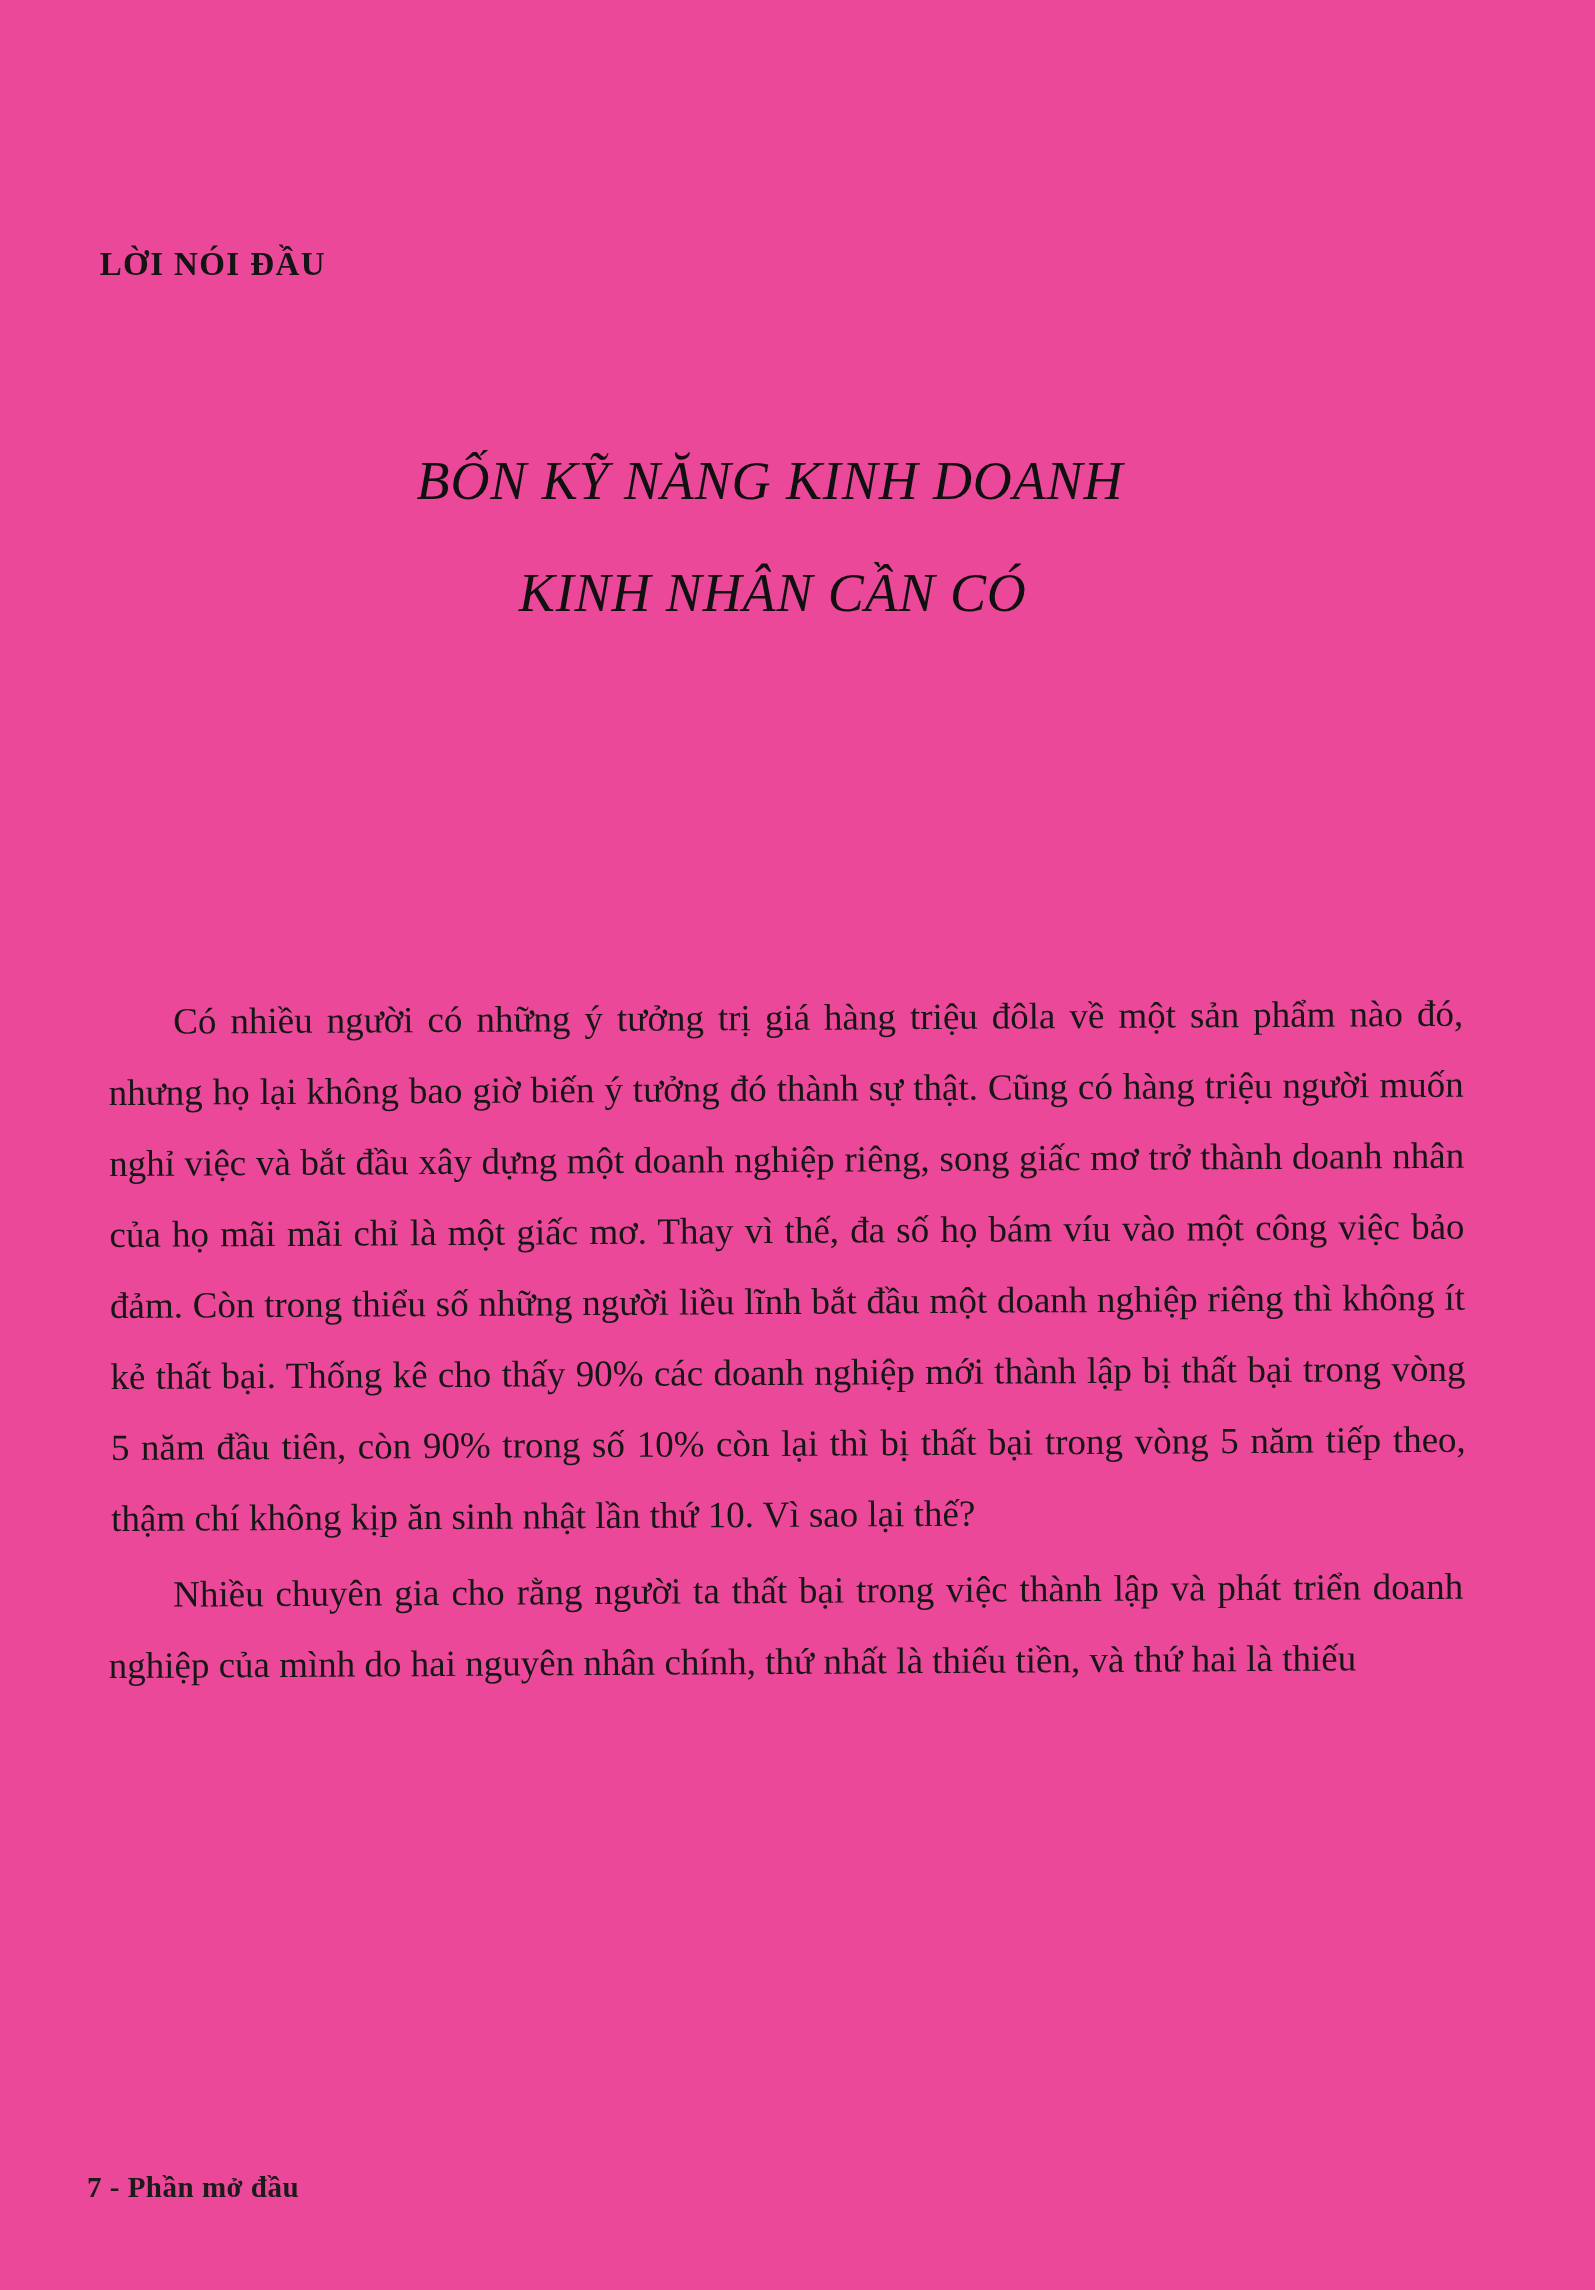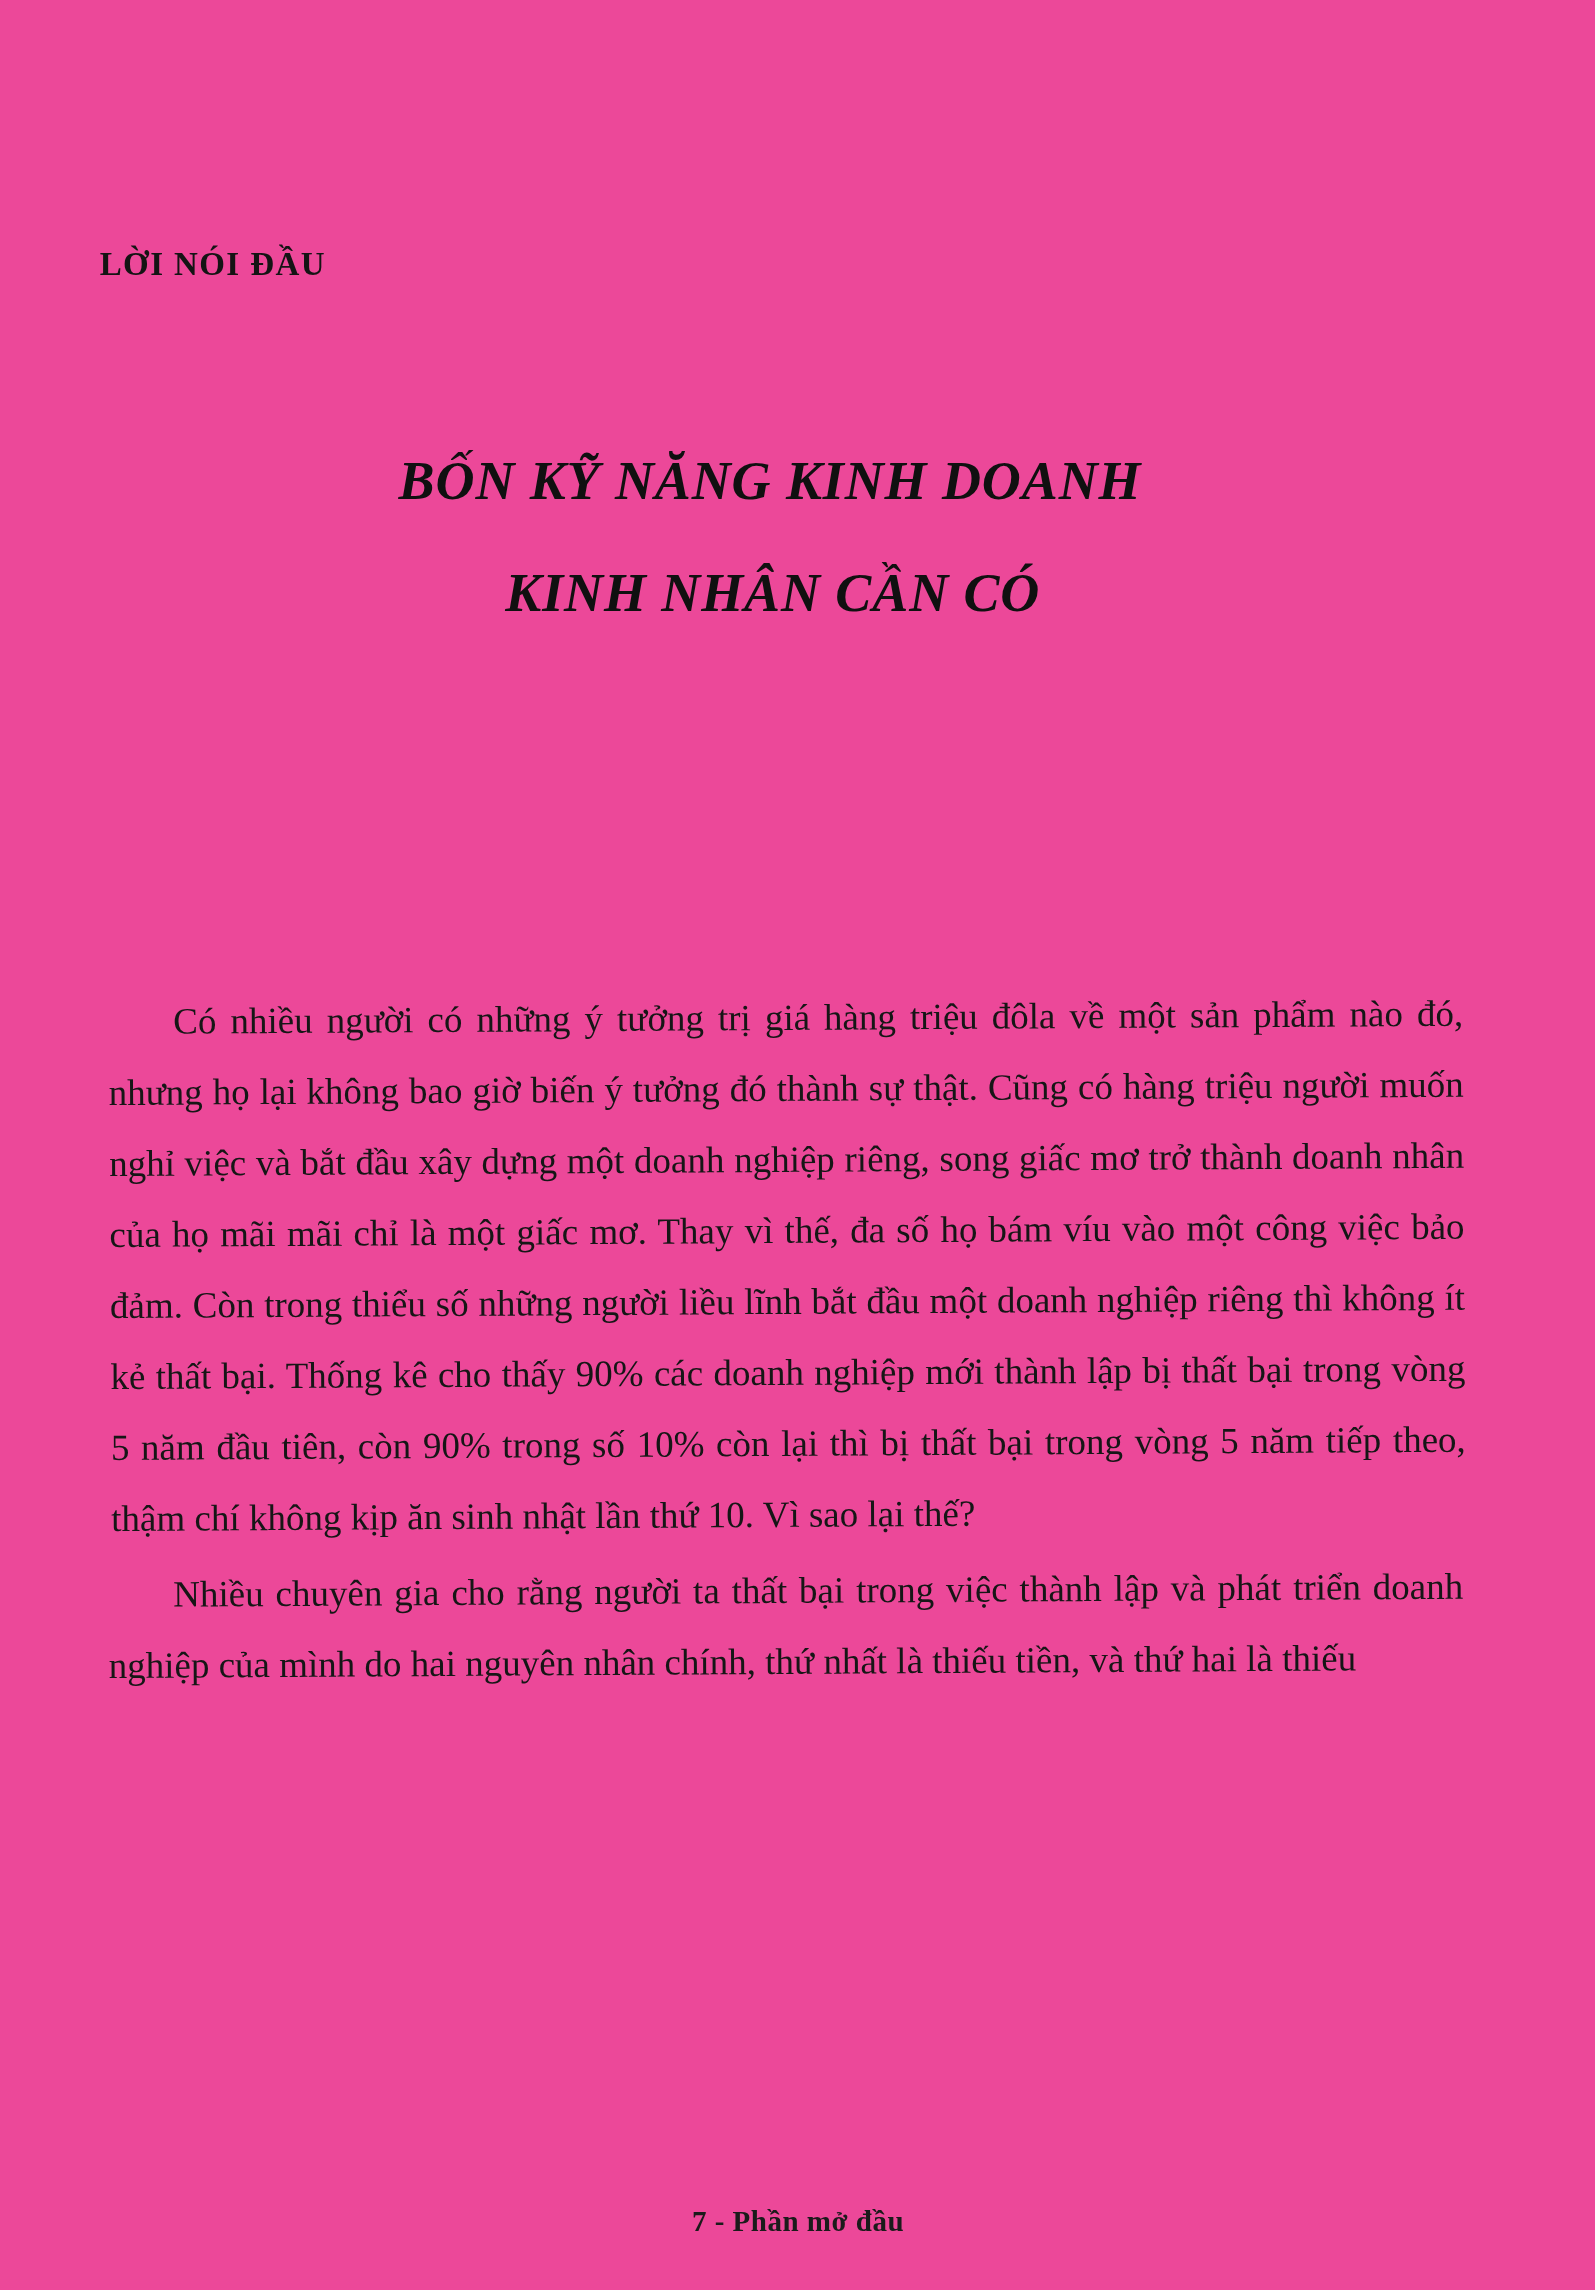--- a/index.html
+++ b/index.html
@@ -47,21 +47,21 @@
   .title-block {
     position: absolute;
     left: 0;
     top: 425px;
     width: 1357px;
     text-align: center;
   }
   .title-line {
     font-family: "Liberation Serif", serif;
     font-style: italic;
-    font-weight: 700;
+    font-weight: 400;
     font-size: 54px;
     letter-spacing: 0.9px;
     line-height: 112px;
     color: #101010;
     white-space: nowrap;
   }
   .title-line.l1 { padding-left: 9px; }
   .title-line.l2 { padding-left: 12.7px; }
   .title-line.l3 { padding-left: 14.5px; }
 
@@ -86,22 +86,21 @@
 
   
   .skew-a { transform: rotate(-0.35deg); transform-origin: left top; }
 
   
   .footer {
     position: absolute;
     left: 0;
     top: 2171px;
     width: 1422px;
-    text-align: center;
-    margin-top: 34px;
+    text-align: left;
   }
   .footer-text {
     display: inline-block;
     font-family: "Liberation Serif", serif;
     font-size: 29px;
     font-weight: 700;
     letter-spacing: 0.5px;
     color: #1b1b1b;
   }
 </style>

